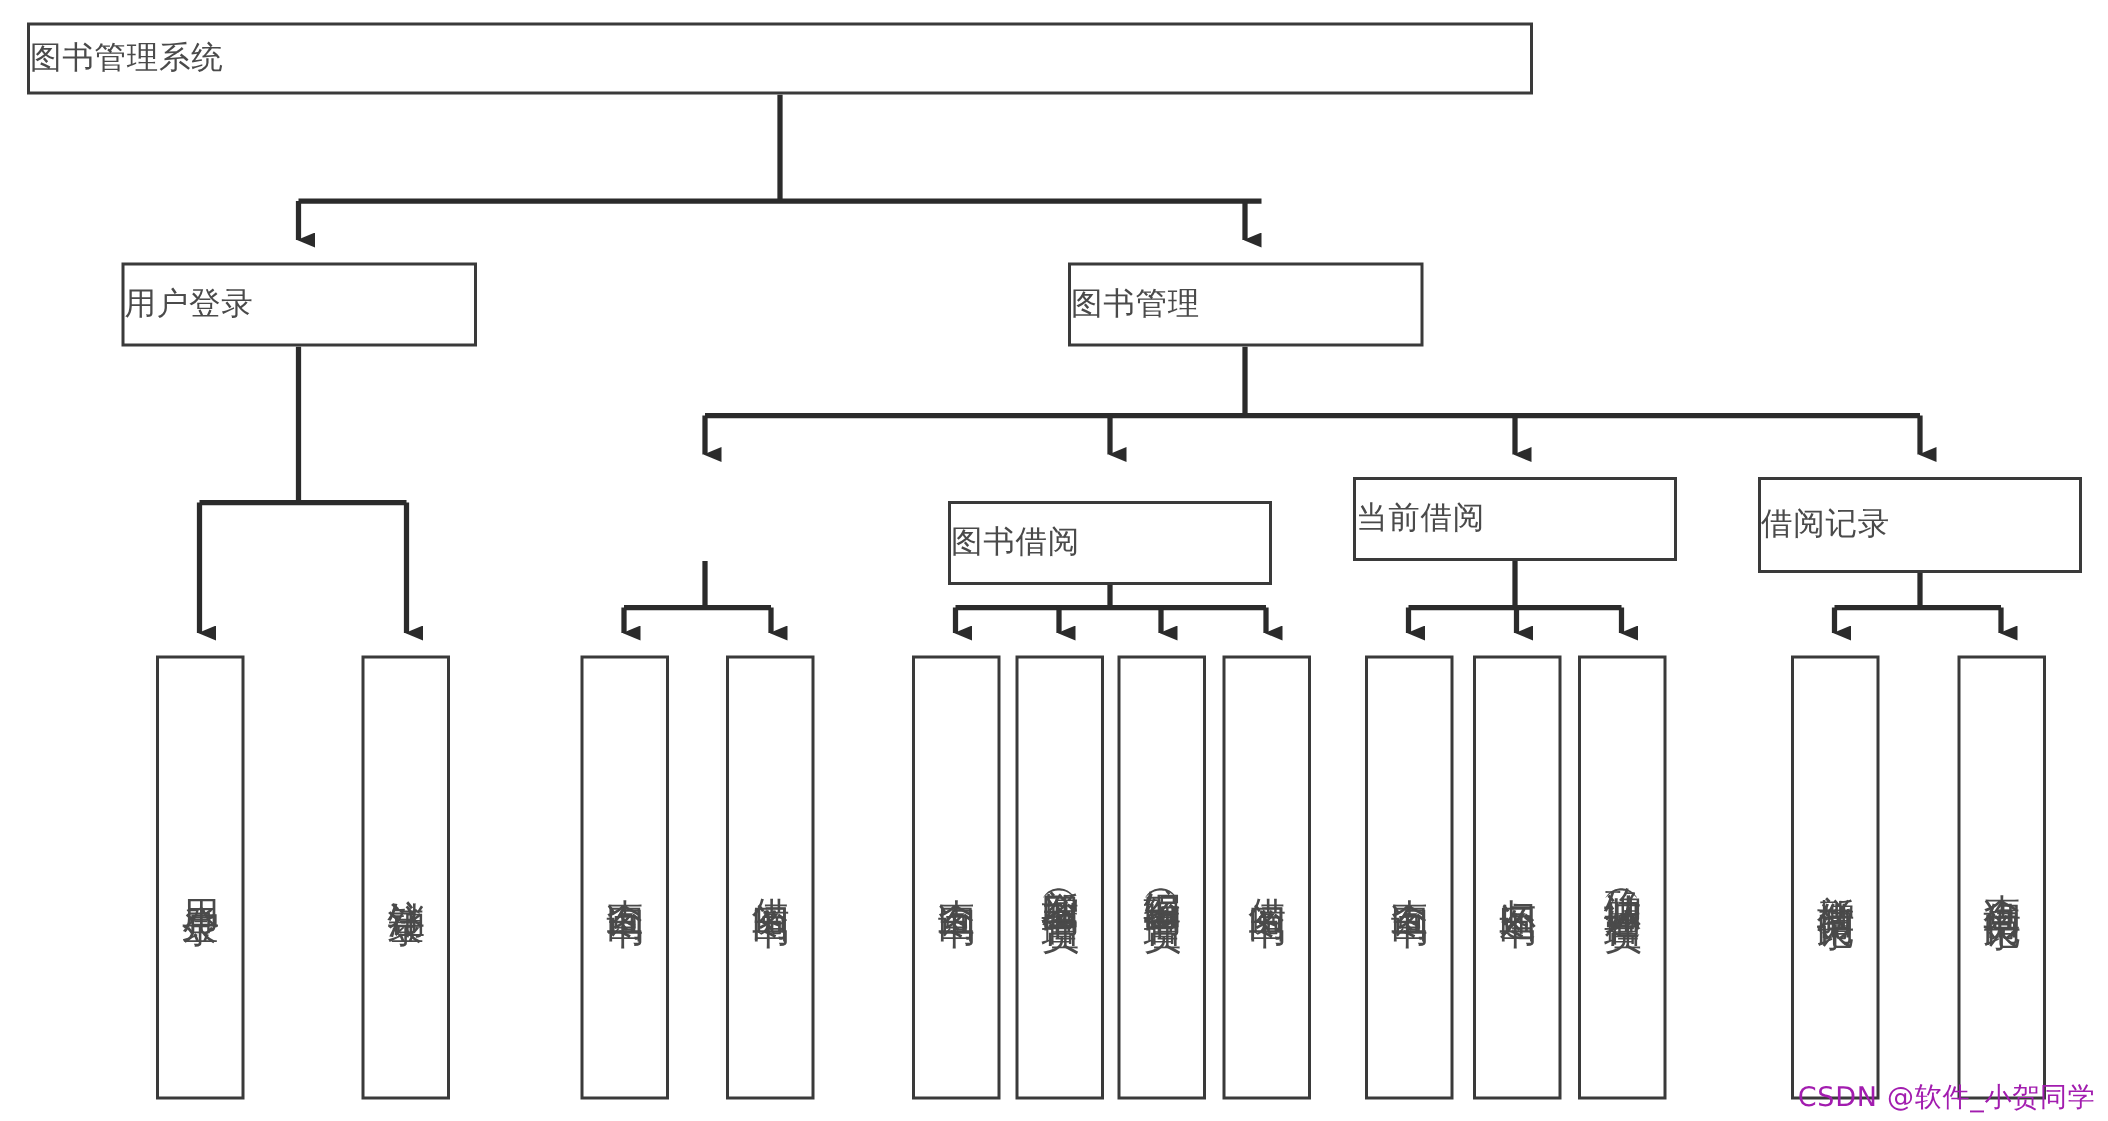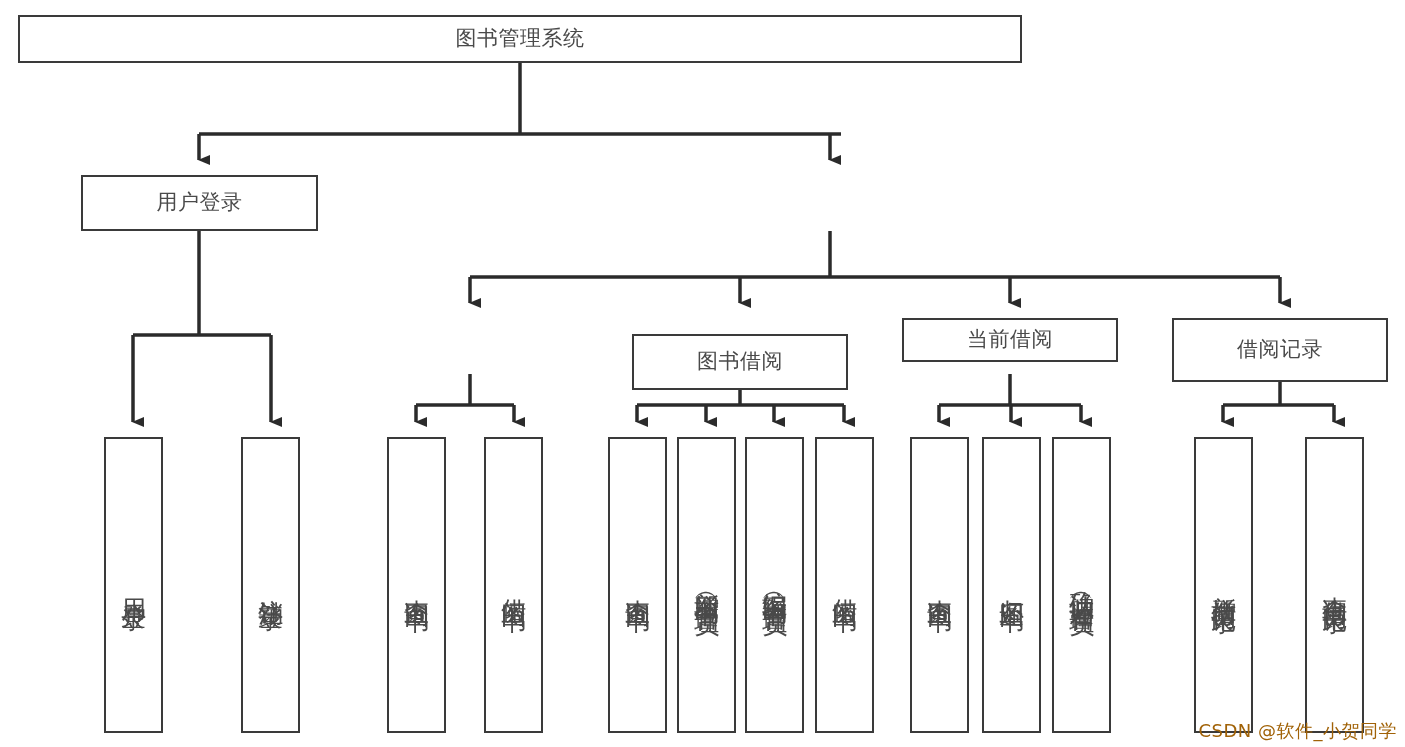--- a/index.html
+++ b/index.html
@@ -25,21 +25,21 @@
     height: 747px;
     pointer-events: none;
   }
   .node {
     position: absolute;
     box-sizing: border-box;
     background: #ffffff;
     border: 2px solid #3a3a3a;
     display: flex;
     align-items: center;
-    justify-content: center;
+    justify-content: flex-start;
     color: #4a4a4a;
   }
   .node.horiz .label {
     font-size: 21px;
     line-height: 1.1;
     letter-spacing: 0.5px;
     white-space: nowrap;
     color: #4a4a4a;
   }
   .node.vert {
@@ -54,21 +54,21 @@
     letter-spacing: 3px;
     color: #4a4a4a;
     text-align: center;
     white-space: nowrap;
   }
   #watermark {
     position: absolute;
     right: 8px;
     bottom: 4px;
     font-size: 18px;
-    color: #a16207;
+    color: #a21caf;
     letter-spacing: 0.5px;
     white-space: nowrap;
     user-select: none;
   }
 </style>
 </head>
 <body>
 
 <div id="canvas">
 
@@ -124,25 +124,28 @@
     </g>
   </svg>
 
   <div class="node horiz" style="left:18px; top:15px; width:1004px; height:48px;">
     <span class="label">图书管理系统</span>
   </div>
 
   <div class="node horiz" style="left:81px; top:175px; width:237px; height:56px;">
     <span class="label">用户登录</span>
   </div>
+  <div class="node horiz" style="left:712px; top:175px; width:237px; height:56px;">
+    <span class="label">图书管理</span>
+  </div>
 
   <div class="node horiz" style="left:632px; top:318px; width:216px; height:56px;margin-top:16px;">
     <span class="label">图书借阅</span>
   </div>
-  <div class="node horiz" style="left:902px; top:318px; width:216px; height:44px;">
+  <div class="node horiz" style="left:902px; top:318px; width:216px; height:56px;">
     <span class="label">当前借阅</span>
   </div>
   <div class="node horiz" style="left:1172px; top:318px; width:216px; height:64px;">
     <span class="label">借阅记录</span>
   </div>
 
   <div class="node vert" style="left:104px; top:437px; width:59px; height:296px;">
     <span class="label">用户登录</span>
   </div>
   <div class="node vert" style="left:241px; top:437px; width:59px; height:296px;">

